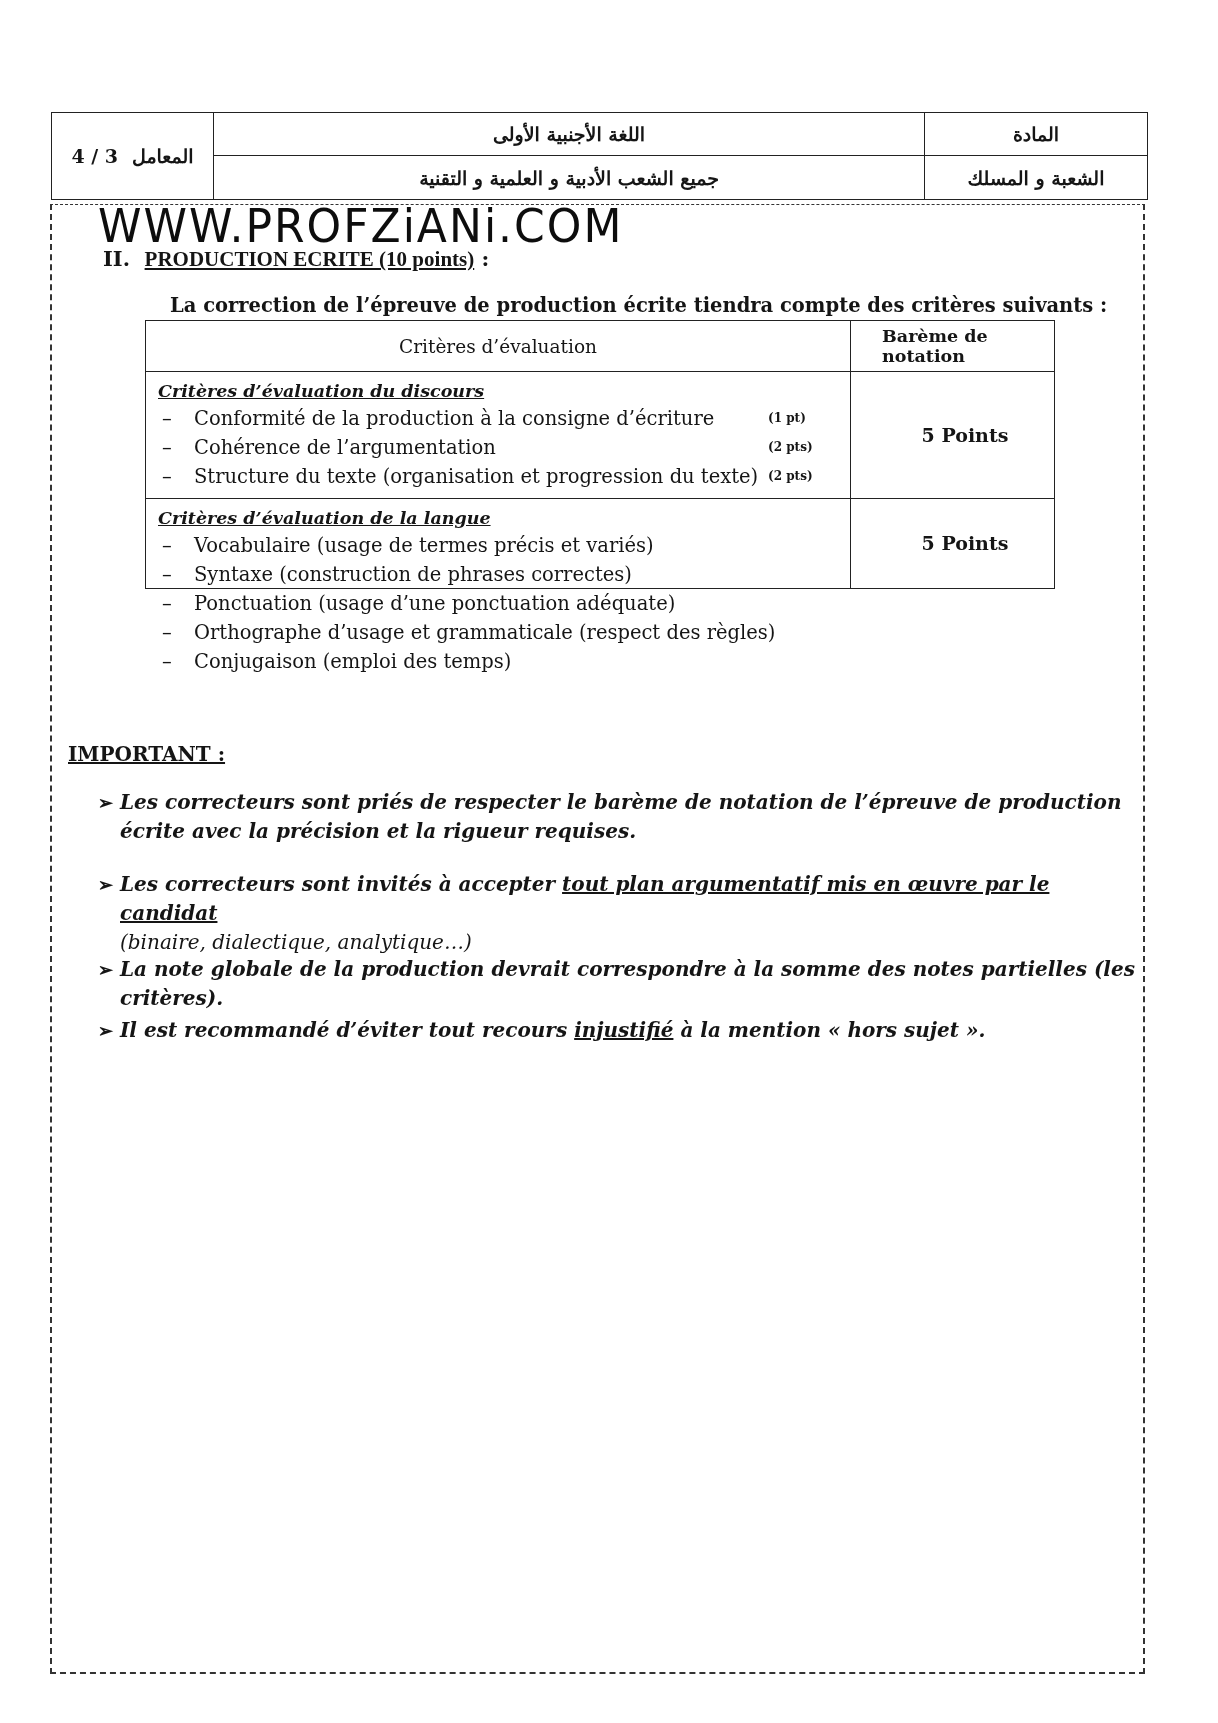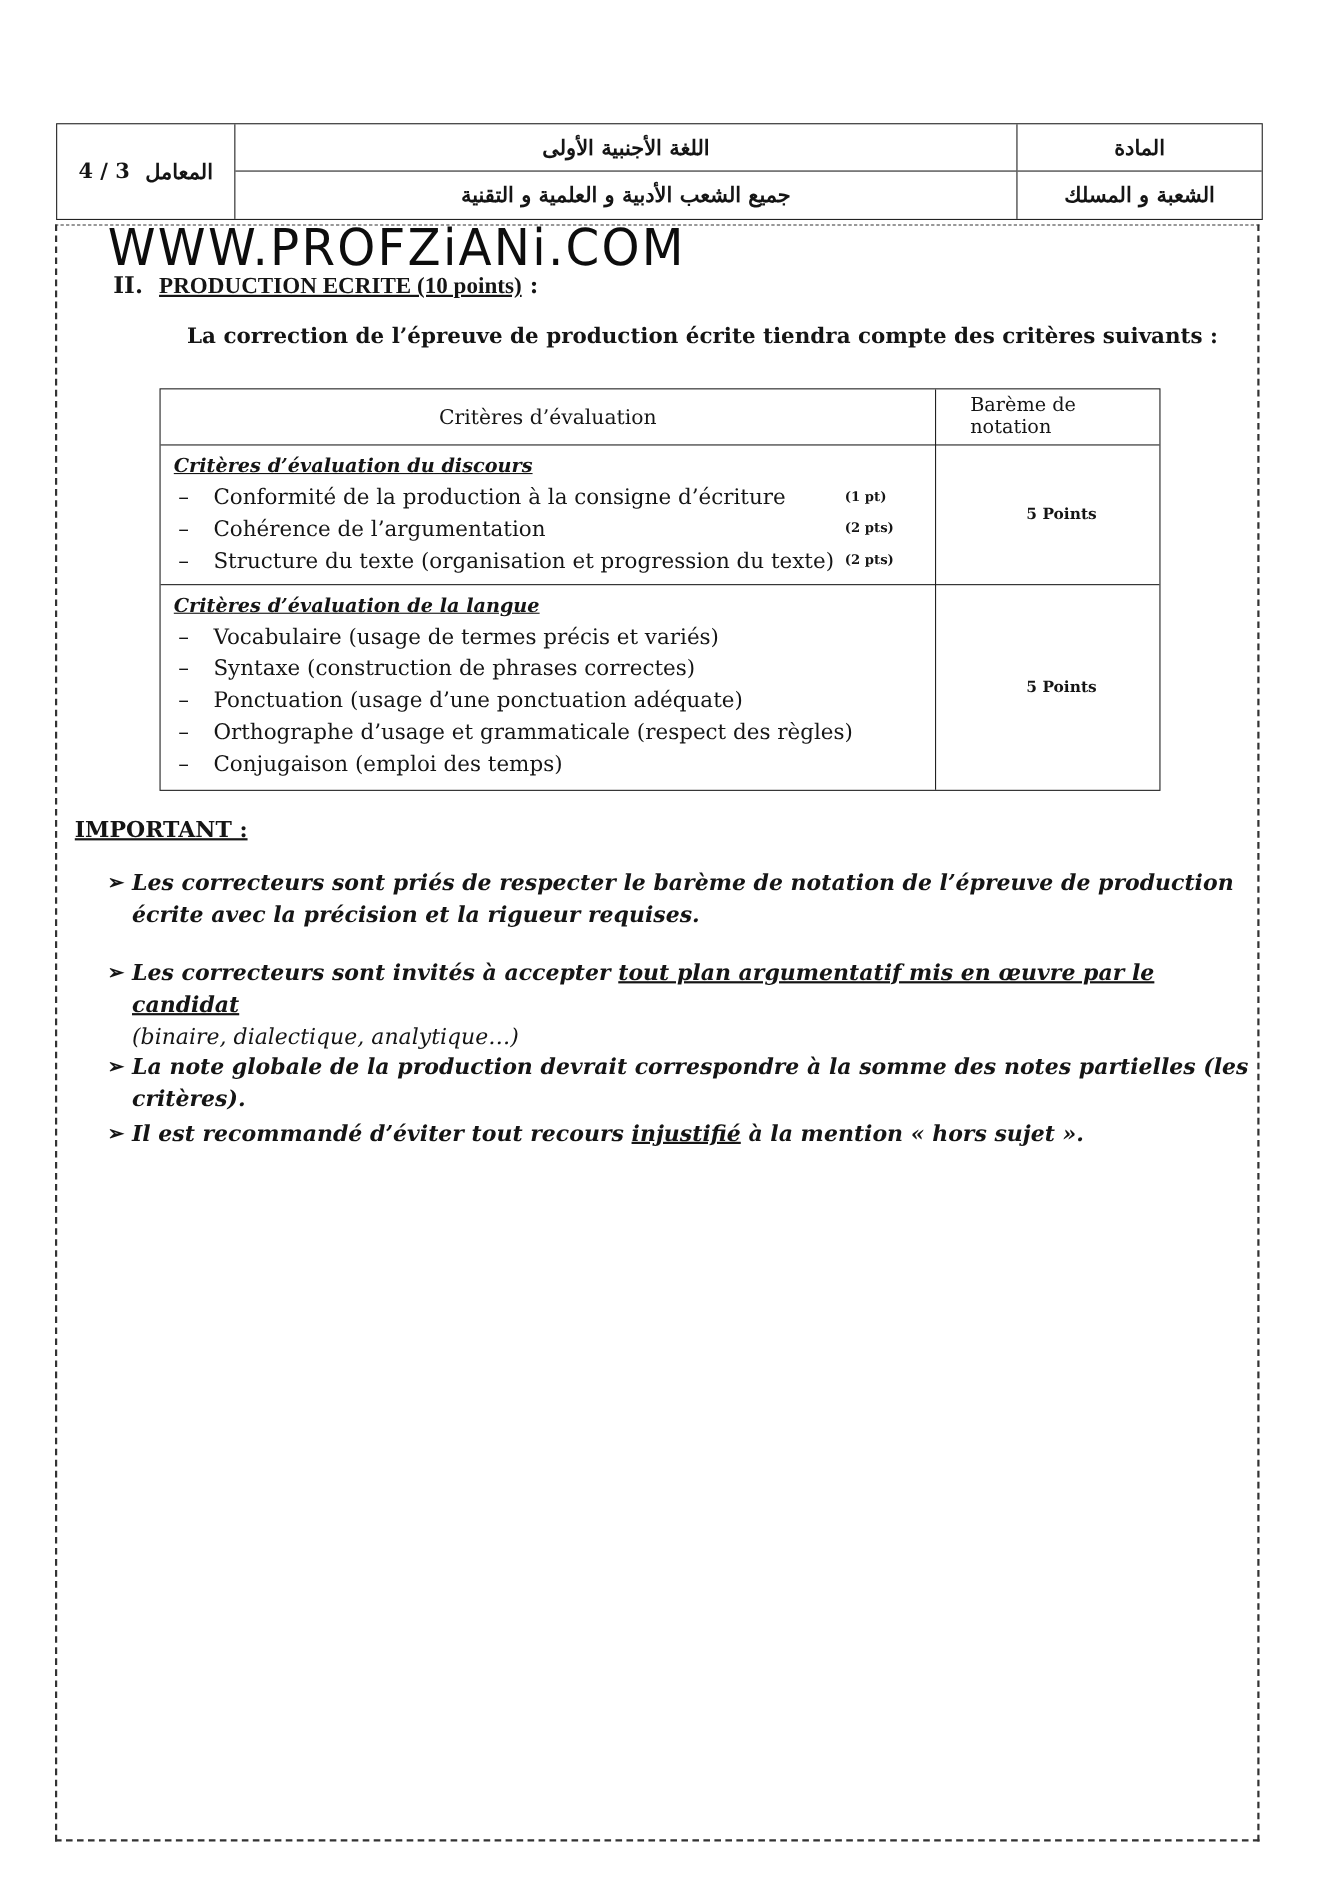--- a/index.html
+++ b/index.html
@@ -20,32 +20,32 @@
   
   .frame { left:50px; top:204px; width:1095px; height:1470px; border:2px dashed #333; border-top-width:1.5px; box-sizing:border-box; }
 
   .watermark { left:98px; top:200px; font-family:"DejaVu Sans", sans-serif; font-size:44px; letter-spacing:2px; color:#0d0d0d;
                font-weight:normal; transform:scaleY(1.05); }
   .section-title { left:103px; top:246px; font-size:21px; font-weight:bold; }
   .section-title u { text-decoration:underline;font-family:Liberation Serif, serif; }
   .intro { left:170px; top:294px; font-size:19.5px; font-weight:bold; }
 
   
-  .crit { left:145px; top:353px; width:910px; height:366px; border:1.5px solid #222; box-sizing:border-box; }
+  .crit { left:145px; top:320px; width:910px; height:269px; border:1.5px solid #222; box-sizing:border-box; }
   .crit .vline { position:absolute; left:704px; top:0; bottom:0; border-left:1.5px solid #222; }
   .crit .hline { position:absolute; left:0; right:0; border-top:1.5px solid #222; }
   .crit .th1 { position:absolute; left:0; top:0; width:704px; height:50px; display:flex; align-items:center; justify-content:center; font-size:18.5px; }
-  .crit .th2 { position:absolute; left:704px; top:0; right:0; height:50px; display:flex; align-items:center; justify-content:center; font-size:17.5px; font-weight:normal;padding-left:32px; }
+  .crit .th2 { position:absolute; left:704px; top:0; right:0; height:50px; display:flex; align-items:center; justify-content:center; font-size:17.5px; font-weight:bold;padding-left:32px; }
   .crit .sec { position:absolute; left:12px; width:680px; }
   .crit .sec-title { font-style:italic; font-weight:bold; text-decoration:underline; font-size:17.5px; line-height:20px; margin-bottom:3px; }
   .crit .item { display:flex; font-size:19.5px; line-height:29px; }
   .crit .item .dash { width:32px; text-align:left; padding-left:4px; }
   .crit .item .txt { flex:1; }
   .crit .item .pts { width:70px; text-align:left; font-weight:bold; font-size:12px; }
-  .crit .score { position:absolute; left:704px; right:0; display:flex; align-items:center; justify-content:center; font-weight:bold; font-size:14px;margin-left:26px; }
+  .crit .score { position:absolute; left:704px; right:0; display:flex; align-items:center; justify-content:center; font-weight:bold; font-size:19px;margin-left:26px; }
 
   .important { left:68px; top:742px; font-size:20px; font-weight:bold; text-decoration:underline; }
   .bullet { position:absolute; left:98px; width:1040px; font-style:italic; font-weight:bold; font-size:20px; line-height:29px; }
   .bullet .arrow { position:absolute; left:0; top:0; font-style:normal; font-size:18px; }
   .bullet .btxt { margin-left:22px; display:block; }
   .bullet .plain { font-weight:normal; }
   .bullet u { text-decoration:underline; }
 </style>
 </head>
 <body>

